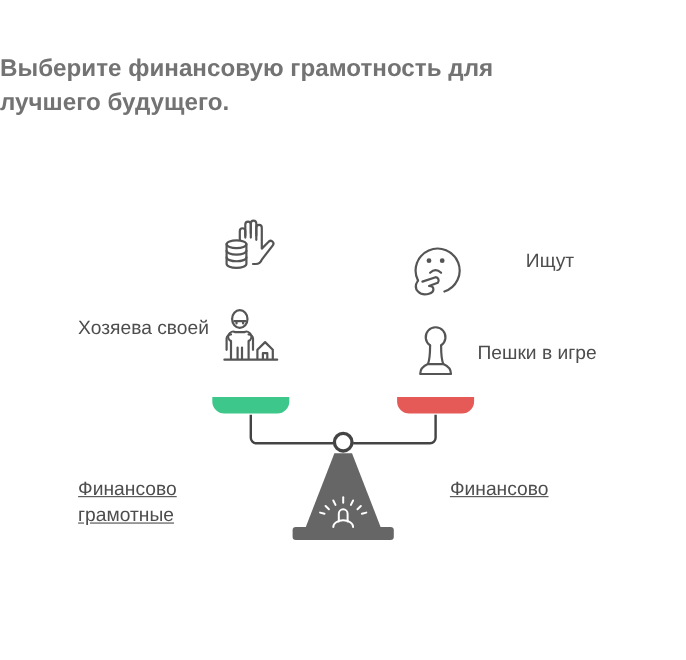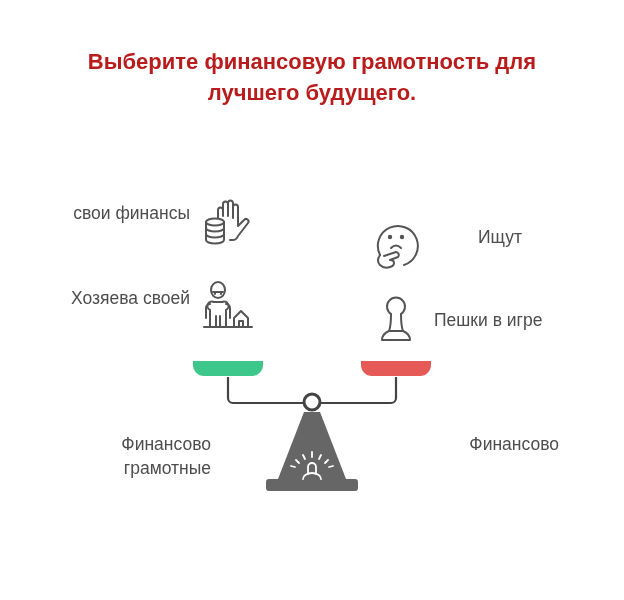--- a/index.html
+++ b/index.html
@@ -1,35 +1,34 @@
 <!DOCTYPE html>
 <html><head>
 <meta charset="utf-8">
 <style>
   html, body { margin: 0; padding: 0; background: #ffffff; }
   body { width: 624px; height: 600px; position: relative; overflow: hidden;
          font-family: "Liberation Sans", "DejaVu Sans", sans-serif; color: #4a4a4a; }
-  .title { position: absolute; left: 0; top: 46px; width: 624px; text-align: center;
-           font-size: 22px; font-weight: bold; line-height: 31px; color: #b91c1c; }
+  .title { position: absolute; left: 0; top: 46px; width: 624px; text-align: left;
+           font-size: 22px; font-weight: bold; line-height: 31px; color: #737373; }
   .lbl { position: absolute; font-size: 17.5px; line-height: 24px; color: #4d4d4d; }
   .lbl.right-align { text-align: right; }
-  .lbl.center { text-align: right; }
+  .lbl.center { text-align: left; text-decoration: underline; }
   .icon { position: absolute; }
   svg { display: block; }
 </style>
 </head>
 <body>
 
 <div class="title">
   <div>Выберите финансовую грамотность для</div>
   <div>лучшего будущего.</div>
 </div>
 
 <div class="lbl right-align" style="right:434px; top:201px;">
-  <div>свои финансы</div>
 </div>
 <div class="icon" style="left:202px; top:198px;">
   <svg width="52" height="50" viewBox="0 0 52 50" fill="none" stroke="#555" stroke-width="2" stroke-linecap="round" stroke-linejoin="round">
 
     <path d="M16 20 V12 a2.5 2.5 0 0 1 5 0 V18"></path>
     <path d="M21 16 V6 a2.5 2.5 0 0 1 5 0 V18"></path>
     <path d="M26 14 V5 a2.5 2.5 0 0 1 5 0 V20"></path>
     <path d="M31 16 V9 a2.5 2.5 0 0 1 5 0 V28 l6 -6 a2.5 2.5 0 0 1 4 3 L36 38 a6 6 0 0 1 -6 4 H28"></path>
 
     <ellipse cx="13" cy="24" rx="9" ry="3.5"></ellipse>

